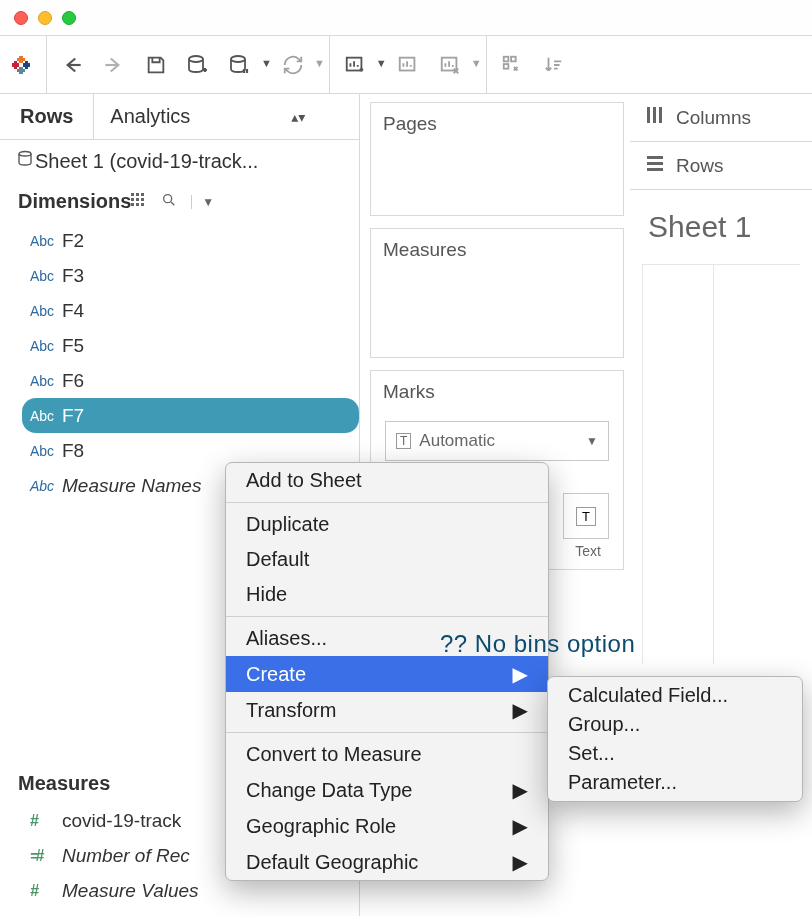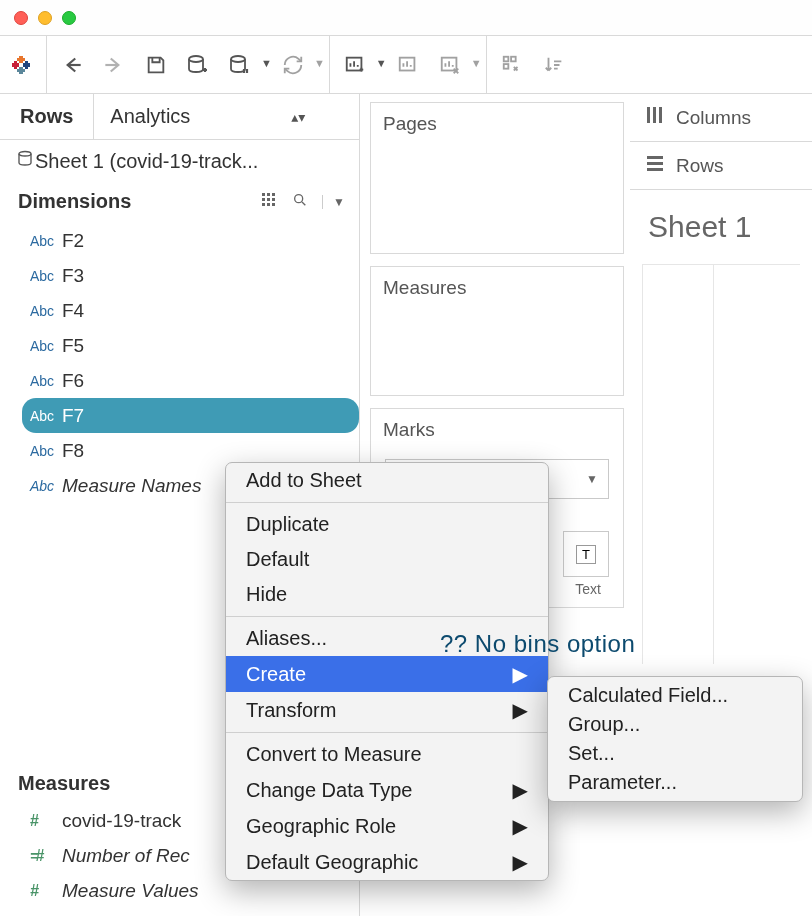--- a/index.html
+++ b/index.html
@@ -27,39 +27,39 @@
   .left { width:360px; border-right:1px solid #d9d9d9; display:flex; flex-direction:column; }
   .tabs { display:flex; border-bottom:1px solid #d9d9d9; height:46px; }
   .tab { flex:0 0 auto; padding:0 20px; display:flex; align-items:center; font-size:20px; color:#333; }
   .tab.active { font-weight:600; }
   .tab.block { width:228px; border-left:1px solid #d9d9d9; padding:0 16px; justify-content:space-between; font-weight:400;}
   .tab-arrows { font-size:14px; color:#555; }
 
   .datasource { display:flex; align-items:center; gap:1px; padding:10px 16px; font-size:20px; color:#333; height:42px;}
   .ds-icon svg { stroke:#555; }
 
-  .dim-header { display:flex; align-items:center; justify-content:space-between; padding:8px 14px 6px 18px; }
+  .dim-header { display:flex; align-items:center; padding:8px 14px 6px 18px; }
   .dim-title { font-size:20px; font-weight:600; color:#333; }
   .dim-tools { display:flex; gap:14px; color:#666; font-size:15px; align-items:center; }
 
   .field-list { padding-top:4px; }
   .field { display:flex; align-items:center; height:35px; padding-left:30px; font-size:19px; color:#333; }
   .field .type { color:#2c6aa0; font-size:14px; font-weight:500; width:32px; }
   .field.selected { background:#3f9bb5; border-radius:14px; color:#fff; margin: 0 0 0 22px; padding-left:8px; }
   .field.selected .type { color:#fff; }
   .field.italic { font-style: italic; }
   .green-hash { color:#4a9468; font-size:16px; width:32px; text-align:left; display:flex; align-items:center; justify-content:flex-start; font-weight:600;}
   .green-hash.special::before { content:"="; font-size:14px; margin-right:-3px; }
 
   .measures-header { padding:10px 18px 4px; font-size:20px; font-weight:600; color:#333; border-top:0; margin-top:auto; }
 
   
   .mid { width:270px; display:flex; flex-direction:column; gap:12px; padding:8px 6px 8px 10px; }
   .shelf { border:1px solid #d9d9d9; background:#fff; position:relative; }
-  .shelf.pages { height:152px; }
+  .shelf.pages { height:114px; }
   .shelf.filters { height:130px; }
   .shelf.marks { height:200px; }
   .shelf-title { padding:10px 12px; font-size:19px; color:#555; }
   .marks-drop { margin:8px 14px; border:1px solid #c9c9c9; display:flex; align-items:center; padding:6px 10px; gap:8px; font-size:17px; color:#666; justify-content:space-between; height:40px;}
   .marks-left { display:flex; align-items:center; gap:8px; }
   .text-box { border:1px solid #c9c9c9; width:46px; height:46px; margin: 2px 14px; display:flex; align-items:center; justify-content:center; position:absolute; right:0; top:120px;}
   .text-label { font-size:14px; color:#666; position:absolute; right:22px; top:172px; }
 
   
   .right { flex:1; display:flex; flex-direction:column; padding:0; }

